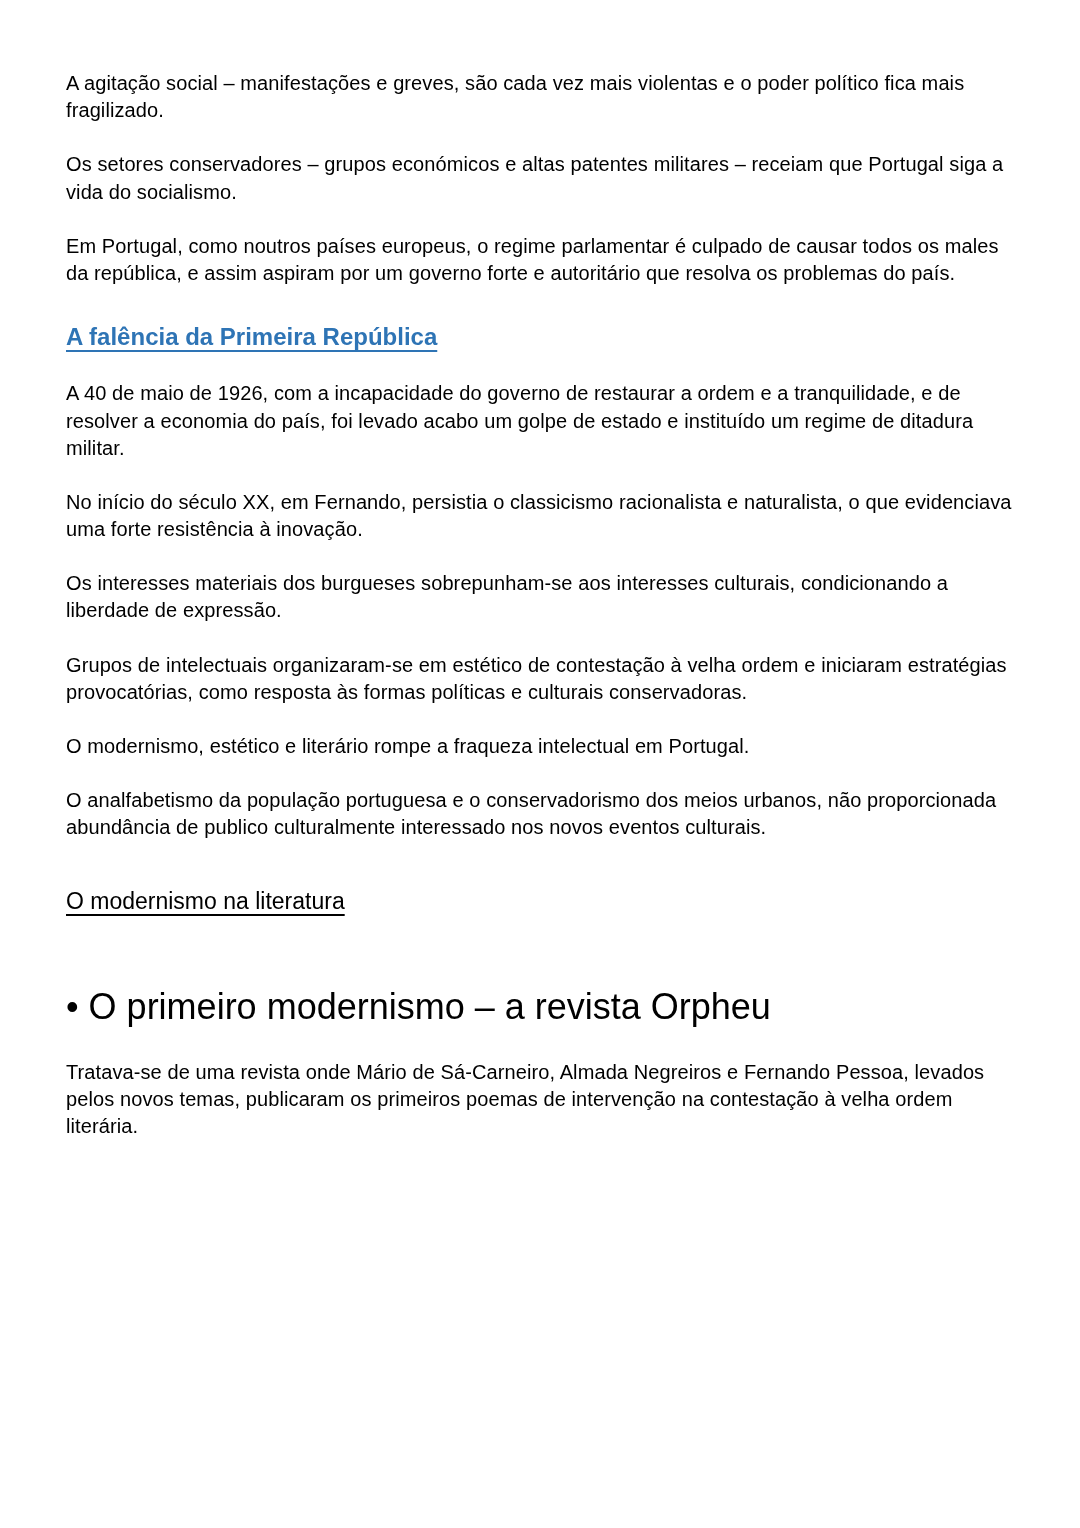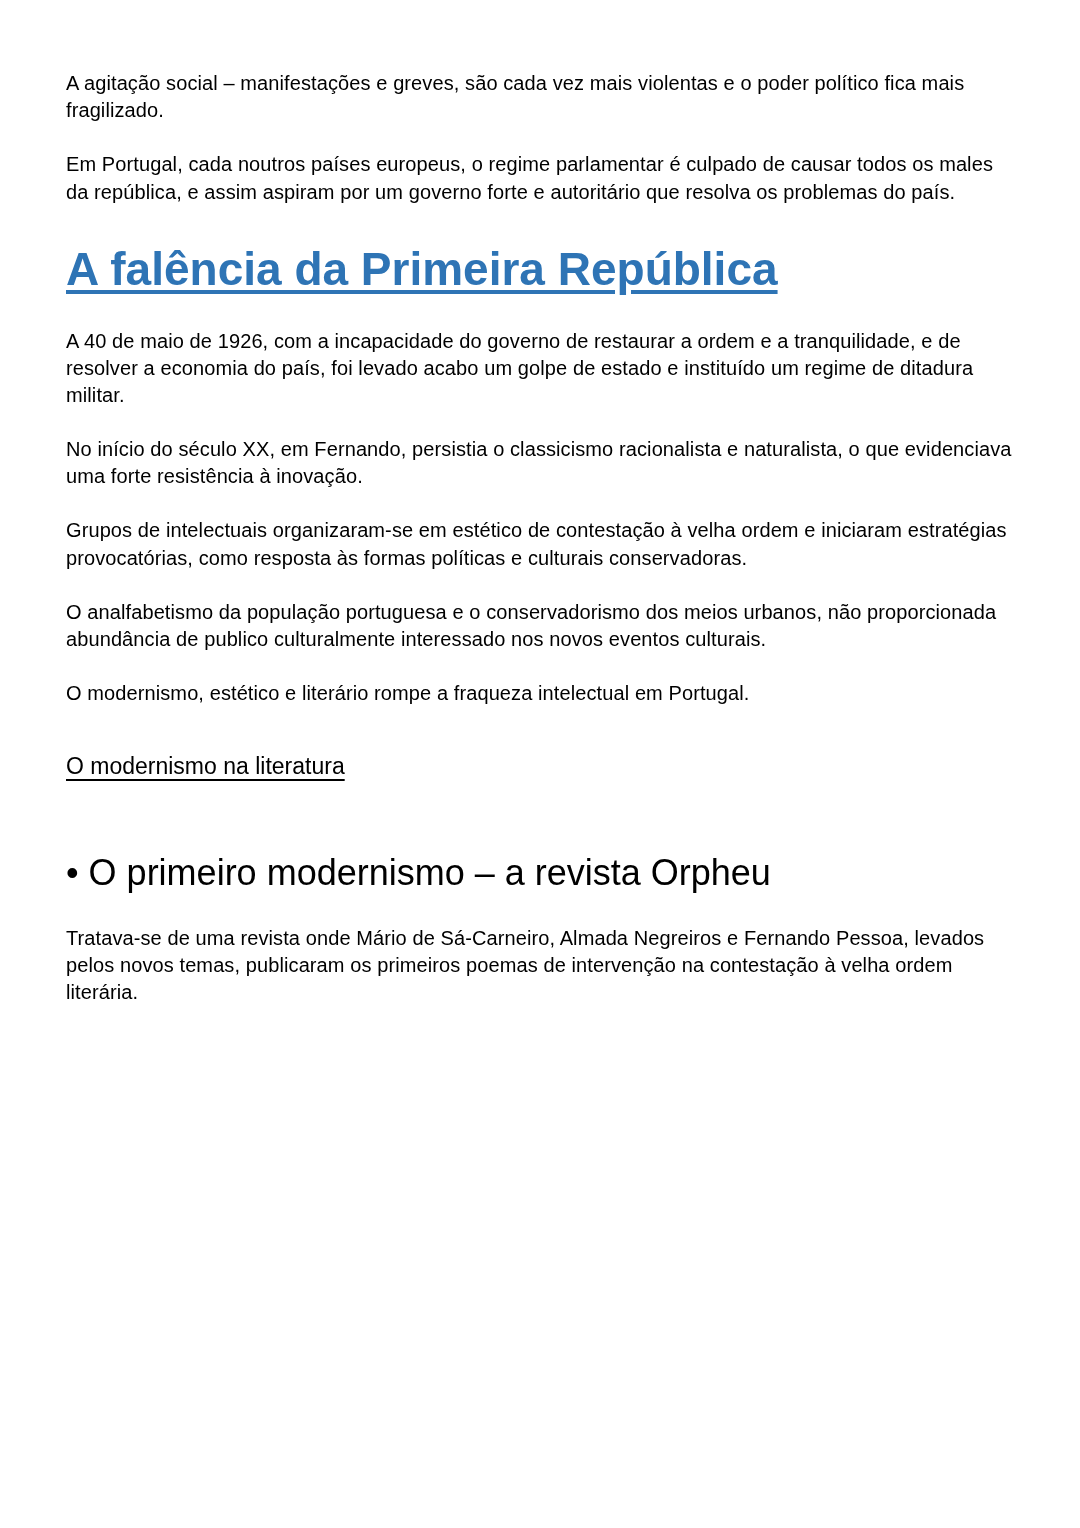--- a/index.html
+++ b/index.html
@@ -17,21 +17,21 @@
     color: #000000;
   }
   .para {
     font-size: 20px;
     line-height: 1.36;
     margin: 0 0 27px 0;
     letter-spacing: 0.1px;
   }
   .heading-blue {
     color: #2e74b5;
-    font-size: 46px;
+    font-size: 24px;
     font-weight: bold;
     text-decoration: underline;
     text-underline-offset: 5px;
     line-height: 1.3;
     margin: 34px 0 28px 0;
   }
   .sub-underline {
     font-size: 23px;
     line-height: 1.36;
     text-decoration: underline;
@@ -47,36 +47,38 @@
     margin-bottom: 0;
   }
 </style>
 </head>
 <body>
 
 <main class="page">
 
   <p class="para">A agitação social – manifestações e greves, são cada vez mais violentas e o poder político fica mais fragilizado.</p>
 
+  <p class="para">Os setores conservadores – grupos económicos e altas patentes militares – receiam que Portugal siga a vida do socialismo.</p>
 
-  <p class="para">Em Portugal, cada noutros países europeus, o regime parlamentar é culpado de causar todos os males da república, e assim aspiram por um governo forte e autoritário que resolva os problemas do país.</p>
+  <p class="para">Em Portugal, como noutros países europeus, o regime parlamentar é culpado de causar todos os males da república, e assim aspiram por um governo forte e autoritário que resolva os problemas do país.</p>
 
   <h1 class="heading-blue">A falência da Primeira República</h1>
 
   <p class="para">A 40 de maio de 1926, com a incapacidade do governo de restaurar a ordem e a tranquilidade, e de resolver a economia do país, foi levado acabo um golpe de estado e instituído um regime de ditadura militar.</p>
 
 
   <p class="para">No início do século XX, em Fernando, persistia o classicismo racionalista e naturalista, o que evidenciava uma forte resistência à inovação.</p>
 
+  <p class="para">Os interesses materiais dos burgueses sobrepunham-se aos interesses culturais, condicionando a liberdade de expressão.</p>
 
   <p class="para">Grupos de intelectuais organizaram-se em estético de contestação à velha ordem e iniciaram estratégias provocatórias, como resposta às formas políticas e culturais conservadoras.</p>
 
+  <p class="para">O modernismo, estético e literário rompe a fraqueza intelectual em Portugal.</p>
+
   <p class="para">O analfabetismo da população portuguesa e o conservadorismo dos meios urbanos, não proporcionada abundância de publico culturalmente interessado nos novos eventos culturais.</p>
-
-  <p class="para">O modernismo, estético e literário rompe a fraqueza intelectual em Portugal.</p>
 
   <p class="sub-underline">O modernismo na literatura</p>
 
   <p class="bullet-line">• O primeiro modernismo – a revista Orpheu</p>
 
   <p class="para">Tratava-se de uma revista onde Mário de Sá-Carneiro, Almada Negreiros e Fernando Pessoa, levados pelos novos temas, publicaram os primeiros poemas de intervenção na contestação à velha ordem literária.</p>
 
 </main>
 
 </body></html>

